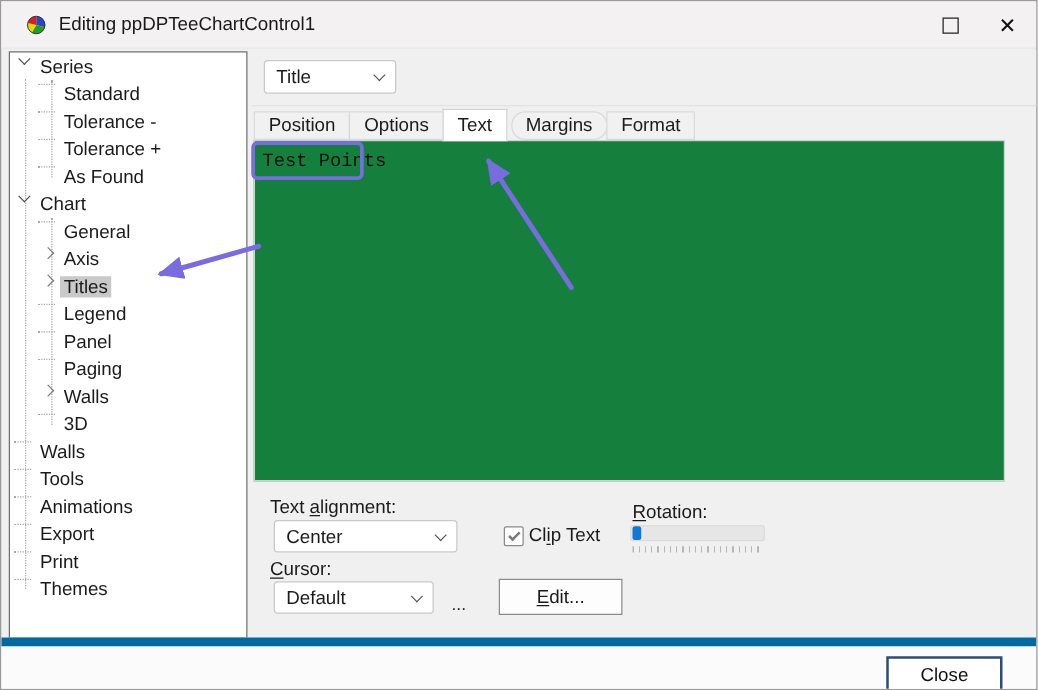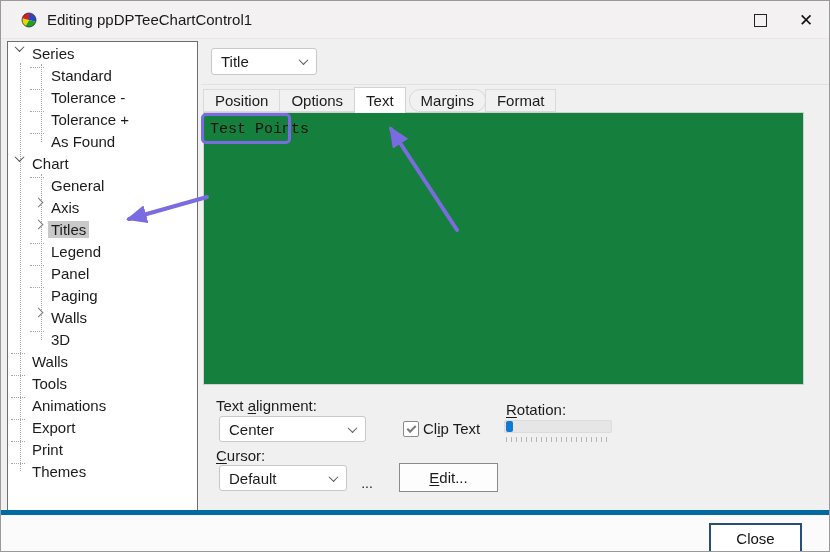--- a/index.html
+++ b/index.html
@@ -68,21 +68,21 @@
   .thumb { position:absolute; left:1px; top:0; width:7px; height:11px; background:#0f7ad4; border-radius:2px; }
   .ticks { position:absolute; left:305px; top:52px; width:105px; height:5px;
     background:repeating-linear-gradient(to right,#b5b5b5 0 1px,transparent 1px 5px); }
   .cursor-combo { position:absolute; left:18px; top:80px; width:128px; height:26px; }
   .morebtn { position:absolute; left:156px; top:80px; width:20px; height:26px;
     display:flex; align-items:flex-end; justify-content:center; font-size:14px; color:#222; }
   .editbtn { position:absolute; left:198px; top:78px; width:99px; height:29px; background:#fdfdfd;
     border:1px solid #8a8a8a; display:flex; align-items:center; justify-content:center; font-size:15px; }
   
   .footer { position:absolute; left:0; top:509px; width:100%; height:43px;
-    background:#fbfbfb; border-top:5px solid #0369a1; }
+    background:#fbfbfb; border-top:7px solid #0369a1; }
   .close-action { position:absolute; right:27px; top:8px; width:93px; height:30px;
     background:#fff; border:2px solid #2a4d76; display:flex; align-items:center; justify-content:center;
     font-size:15px; color:#111; }
   
   .hl-rect { position:absolute; left:200px; top:112px; width:90px; height:31px;
     border:3px solid #7a6be0; border-radius:5px; z-index:40; pointer-events:none; }
   .arrows { position:absolute; left:0; top:0; width:830px; height:552px; z-index:50; pointer-events:none; }
 </style>
 </head>
 <body>

